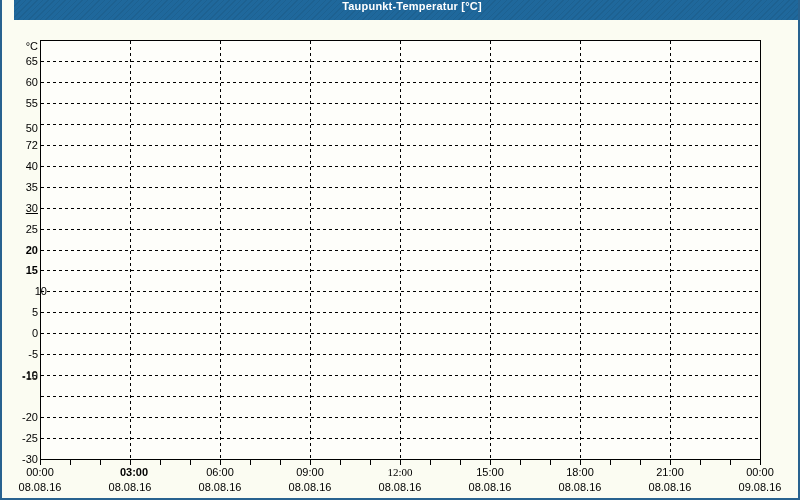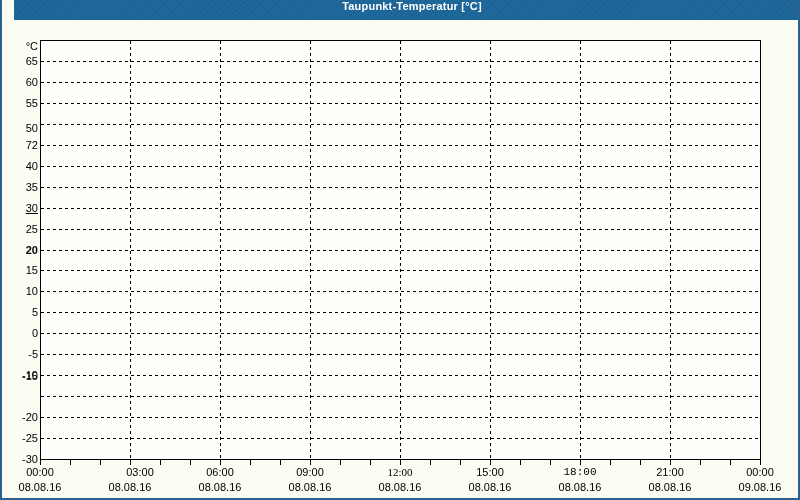--- a/index.html
+++ b/index.html
@@ -68,57 +68,57 @@
       <div class="ylab" style="top: 160px;">40</div>
       <div class="hgrid" style="left: 39px; top: 187px; width: 719px;"></div>
       <div class="ylab" style="top: 181px; text-align: right;">35</div>
       <div class="hgrid" style="left: 39px; top: 208px; width: 719px;"></div>
       <div class="ylab" style="top: 202px; text-decoration: underline;">30</div>
       <div class="hgrid" style="left: 39px; top: 229px; width: 719px;"></div>
       <div class="ylab" style="top: 223px;">25</div>
       <div class="hgrid" style="left: 39px; top: 250px; width: 719px;"></div>
       <div class="ylab" style="top: 244px; font-weight: bold;">20</div>
       <div class="hgrid" style="left: 39px; top: 270px; width: 719px;"></div>
-      <div class="ylab" style="top: 264px;">15</div>
+      <div class="ylab" style="top: 264px; font-weight: bold;">15</div>
       <div class="hgrid" style="left: 39px; top: 291px; width: 719px;"></div>
-      <div class="ylab" style="top: 285px;">10</div>
+      <div class="ylab" style="top: 285px; padding-left: 9px;">10</div>
       <div class="hgrid" style="left: 39px; top: 312px; width: 719px;"></div>
       <div class="ylab" style="top: 306px;">5</div>
       <div class="hgrid" style="left: 39px; top: 333px; width: 719px;"></div>
       <div class="ylab" style="top: 327px;">0</div>
       <div class="hgrid" style="left: 39px; top: 354px; width: 719px;"></div>
       <div class="ylab" style="top: 348px;">-5</div>
       <div class="hgrid" style="left: 39px; top: 375px; width: 719px;"></div>
       <div class="ylab" style="top: 369px;">-10</div>
       <div class="hgrid" style="left: 39px; top: 396px; width: 719px;"></div>
       <div class="ylab" style="top: 370px;">-15</div>
       <div class="hgrid" style="left: 39px; top: 417px; width: 719px;"></div>
       <div class="ylab" style="top: 411px;">-20</div>
       <div class="hgrid" style="left: 39px; top: 438px; width: 719px;"></div>
       <div class="ylab" style="top: 432px;">-25</div>
       <div class="ylab" style="top: 453px;">-30</div>
       <div class="xlab" style="left: 6px; top: 466px;">00:00</div>
       <div class="xlab" style="left: 6px; top: 481px;">08.08.16</div>
       <div class="vgrid" style="left: 128px; top: 41px; height: 417px;"></div>
-      <div class="xlab" style="left: 106px; top: 466px;">03:00</div>
+      <div class="xlab" style="left: 100px; top: 466px; font-weight: bold;">03:00</div>
       <div class="xlab" style="left: 96px; top: 481px;">08.08.16</div>
       <div class="vgrid" style="left: 218px; top: 41px; height: 417px;"></div>
       <div class="xlab" style="left: 186px; top: 466px;">06:00</div>
       <div class="xlab" style="left: 186px; top: 481px;">08.08.16</div>
       <div class="vgrid" style="left: 308px; top: 41px; height: 417px;"></div>
       <div class="xlab" style="left: 276px; top: 466px;">09:00</div>
       <div class="xlab" style="left: 276px; top: 481px;">08.08.16</div>
       <div class="vgrid" style="left: 398px; top: 41px; height: 417px;"></div>
       <div class="xlab" style="left: 366px; top: 466px; font-family: Liberation Serif, serif;">12:00</div>
       <div class="xlab" style="left: 366px; top: 481px;">08.08.16</div>
       <div class="vgrid" style="left: 488px; top: 41px; height: 417px;"></div>
       <div class="xlab" style="left: 456px; top: 466px;">15:00</div>
       <div class="xlab" style="left: 456px; top: 481px;">08.08.16</div>
       <div class="vgrid" style="left: 578px; top: 41px; height: 417px;"></div>
-      <div class="xlab" style="left: 546px; top: 466px; font-family: Liberation Mono, monospace;">18:00</div>
+      <div class="xlab" style="left: 546px; top: 466px;">18:00</div>
       <div class="xlab" style="left: 546px; top: 481px;">08.08.16</div>
       <div class="vgrid" style="left: 668px; top: 41px; height: 417px;"></div>
       <div class="xlab" style="left: 636px; top: 466px; text-align: center;">21:00</div>
       <div class="xlab" style="left: 636px; top: 481px;">08.08.16</div>
       <div class="xlab" style="left: 726px; top: 466px;">00:00</div>
       <div class="xlab" style="left: 726px; top: 481px;">09.08.16</div>
       <div class="tick" style="left: 38px; top: 460px;"></div>
       <div class="tick" style="left: 68px; top: 460px;"></div>
       <div class="tick" style="left: 98px; top: 460px;"></div>
       <div class="tick" style="left: 128px; top: 460px;"></div>

